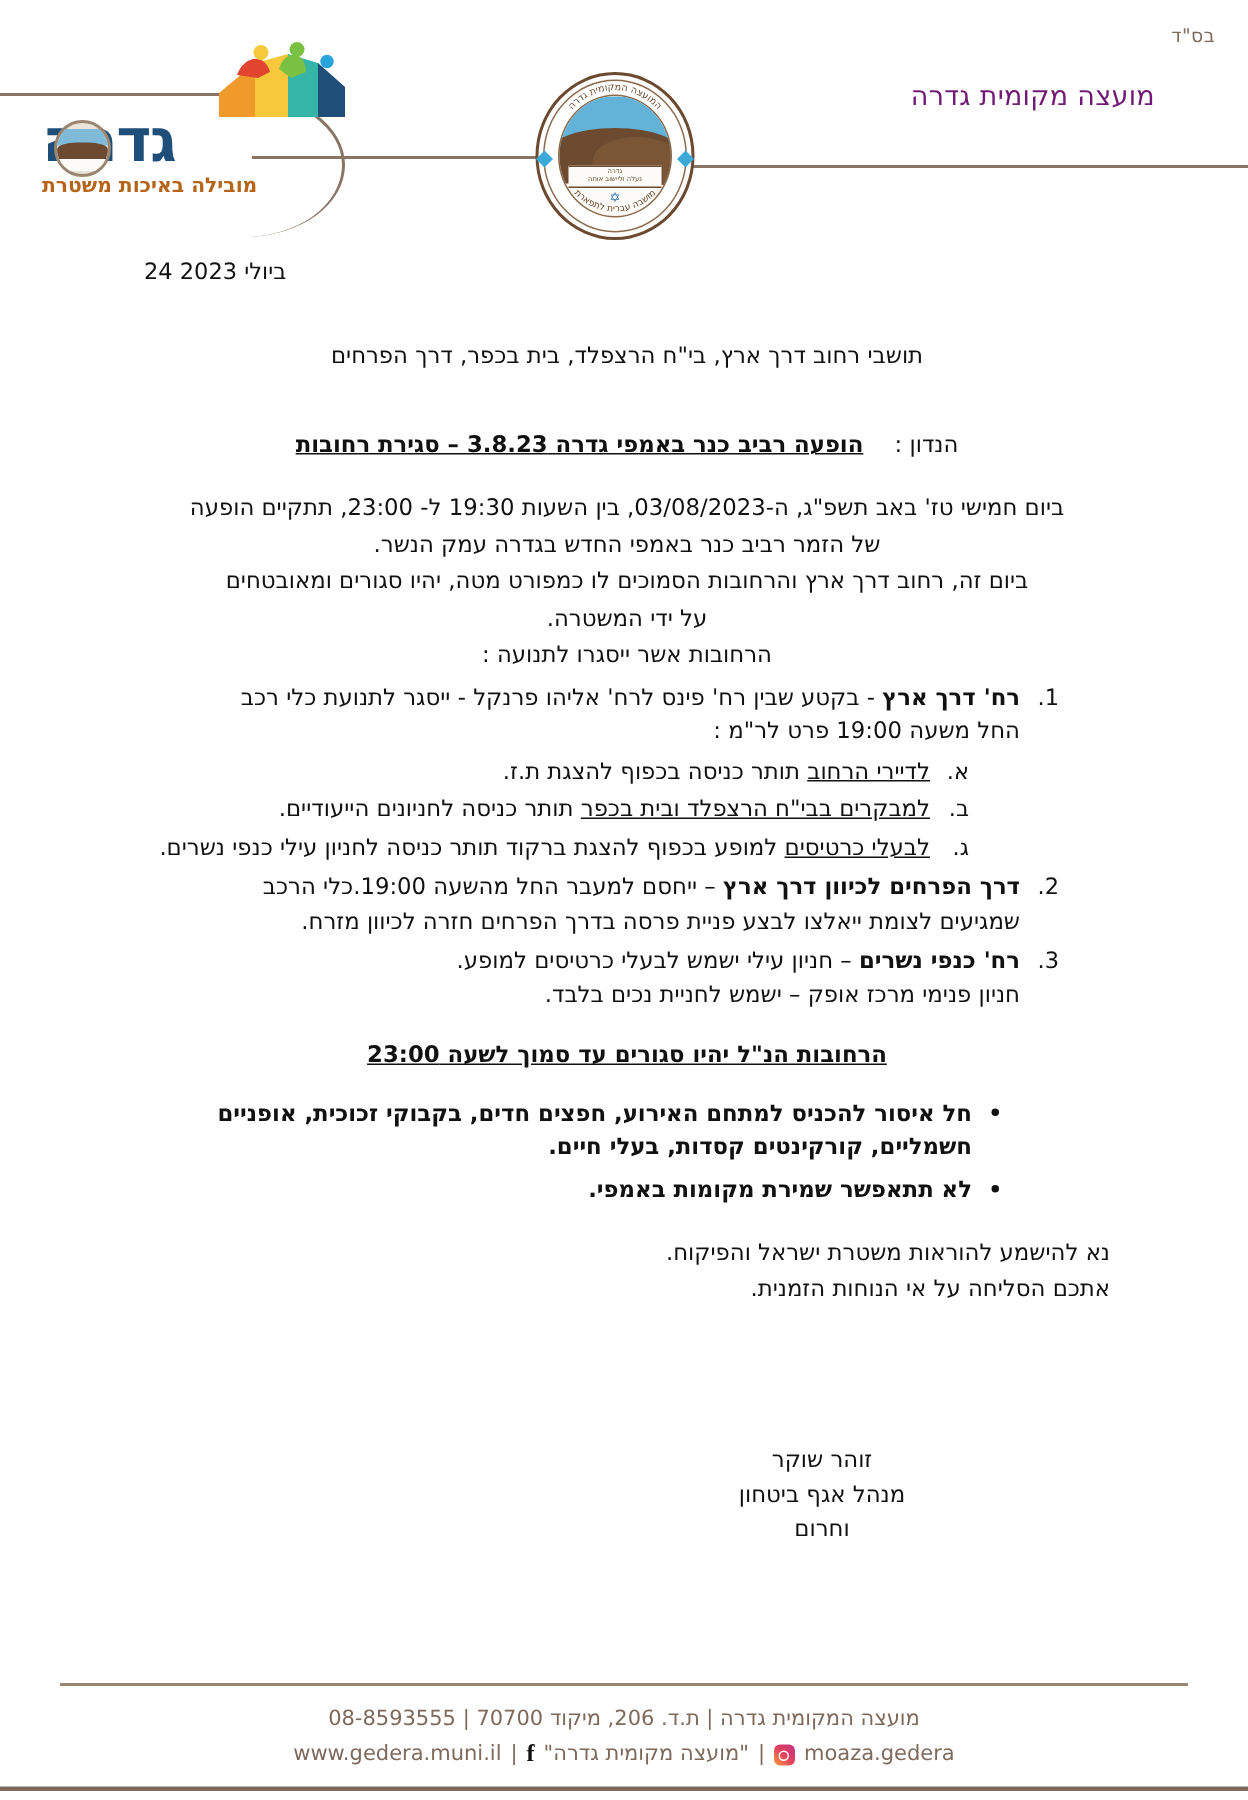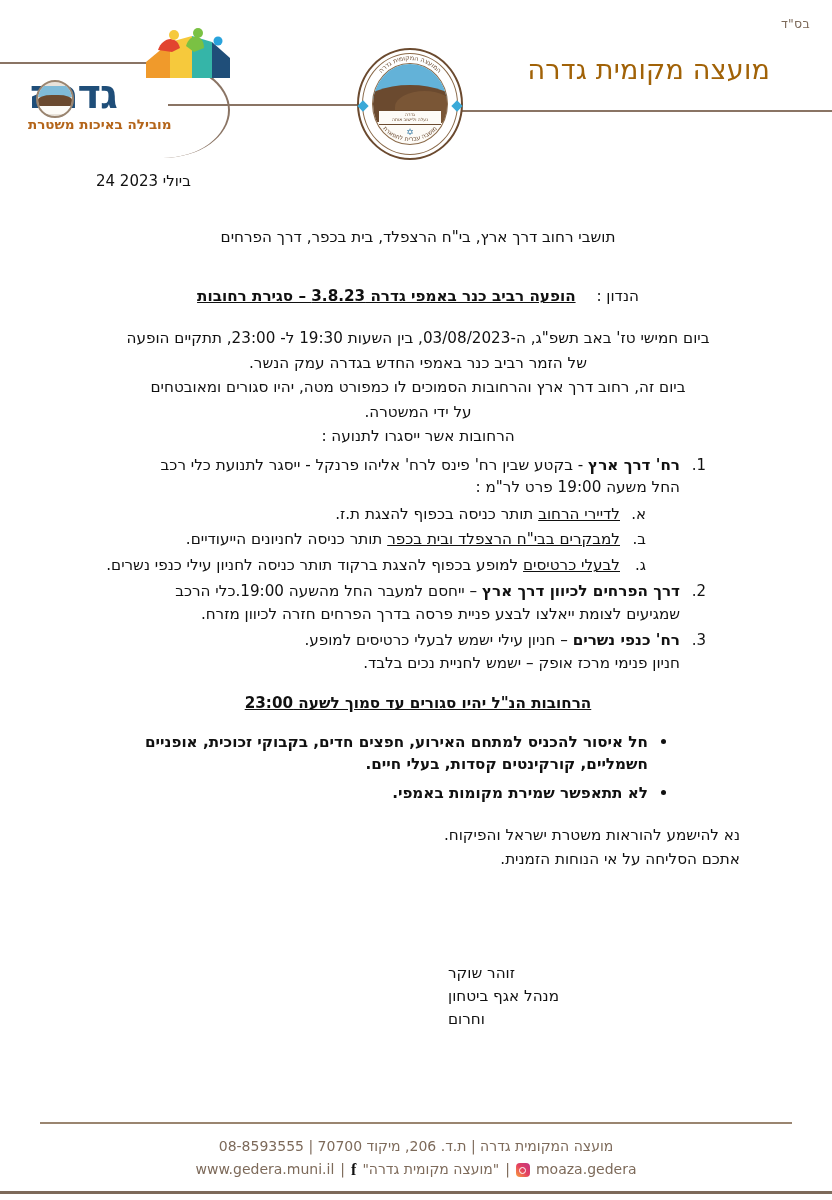--- a/index.html
+++ b/index.html
@@ -30,22 +30,22 @@
     top: 16px;
     right: 22px;
     font-size: 12.5px;
     color: #7d6a5a;
     letter-spacing: .3px;
   }
   .org-title {
     position: absolute;
     top: 54px;
     right: 62px;
-    font-size: 27px;
-    color: #a16207;
+    font-size: 18px;
+    color: #701a75;
     font-weight: 400;
     letter-spacing: .2px;
     white-space: nowrap;
   }
   
   .rule-right {
     position: absolute;
     top: 110px;
     right: 0;
     width: 380px;
@@ -355,21 +355,21 @@
   }
   .closing {
     text-align: right;
     margin-top: 16px;
   }
   .closing div { margin-bottom: 1px; }
 
   .signature {
     margin-top: 92px;
     padding-right: 92px;
-    text-align: left;
+    text-align: center;
     width: 200px;
     line-height: 1.5;
   }
 
   
   .footer {
     position: absolute;
     left: 0;
     right: 0;
     bottom: 0;

